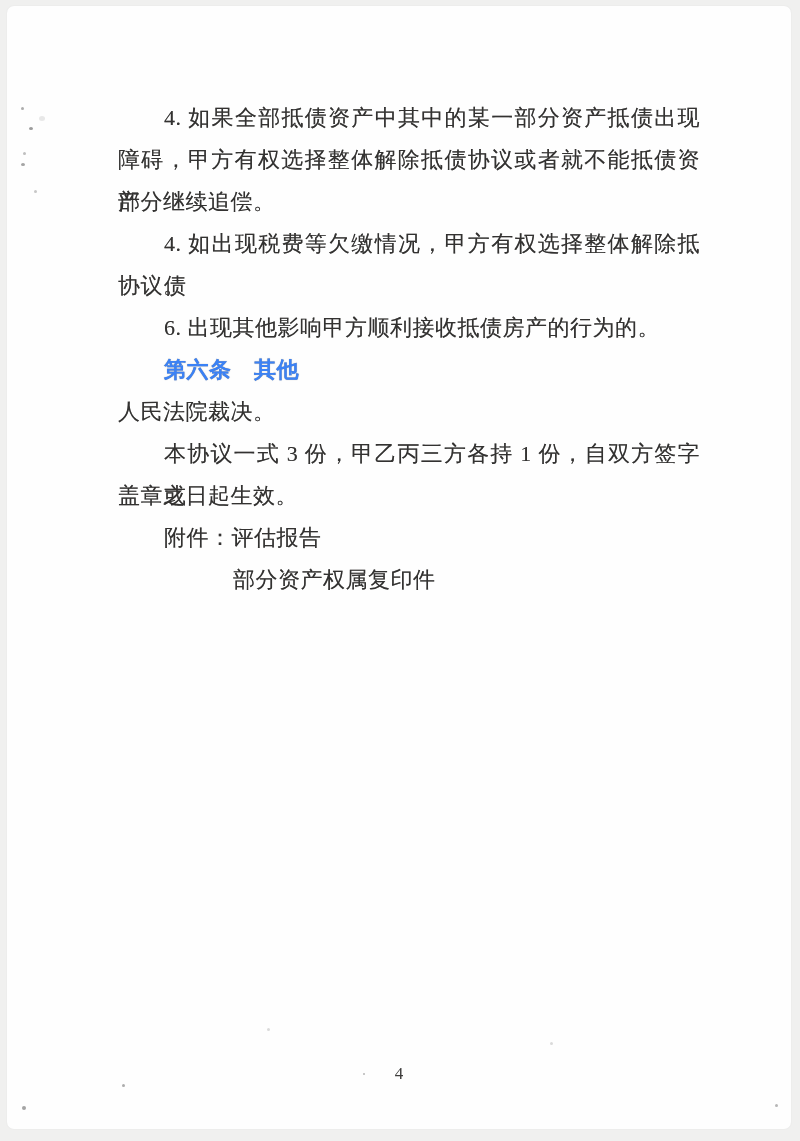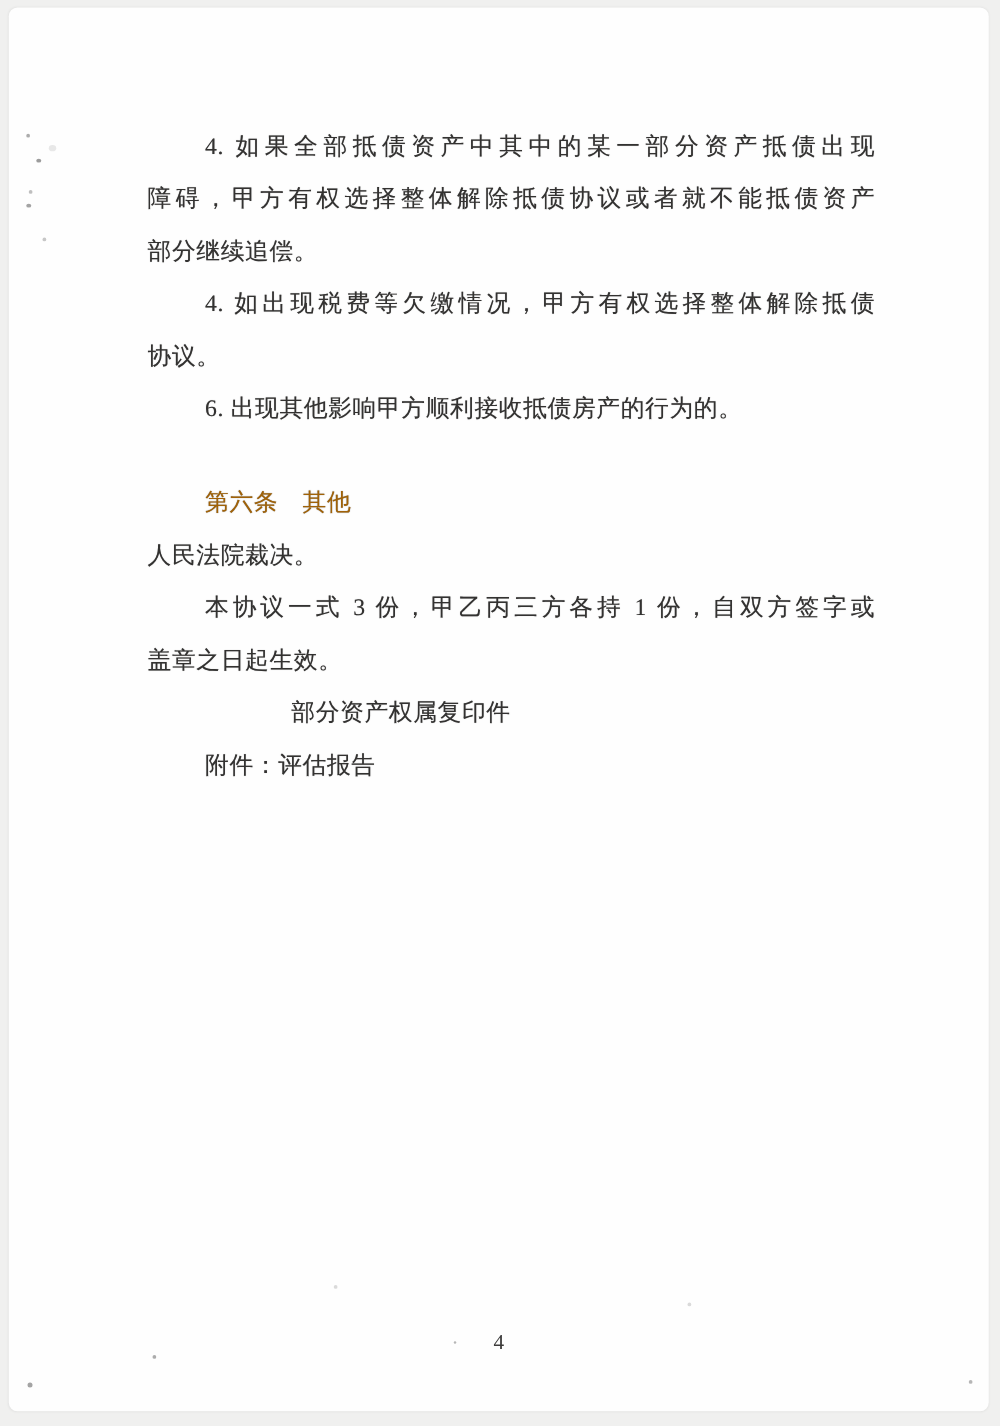--- a/index.html
+++ b/index.html
@@ -23,34 +23,33 @@
   }
   .text-block {
     position: absolute;
     left: 111px;
     top: 91px;
     width: 582px;
   }
   .line {
     height: 42px;
     line-height: 42px;
-    font-size: 19px;
+    font-size: 22px;
     letter-spacing: 0.5px;
     color: #333231;
     white-space: nowrap;
     text-shadow: 0 0 0.6px rgba(60,60,60,0.55);
   }
   .indent0 { padding-left: 0; }
   .indent1 { padding-left: 46px; }
   .indent2 { padding-left: 115px; }
   .bold {
-    font-weight: normal;
-    color: #a16207;
+    font-weight: bold;
+    color: #3b82f6;
     text-shadow: 0 0 0.8px rgba(40,40,40,0.6);
-    margin-top: 33px;
   }
   .justify {
     text-align: justify;
     text-align-last: justify;
     white-space: normal;
   }
   .page-number {
     position: absolute;
     left: 0;
     right: 0;
@@ -78,22 +77,22 @@
       <div class="line indent1 justify">4. 如果全部抵债资产中其中的某一部分资产抵债出现</div>
       <div class="line indent0 justify">障碍，甲方有权选择整体解除抵债协议或者就不能抵债资产</div>
       <div class="line indent0">部分继续追偿。</div>
       <div class="line indent1 justify">4. 如出现税费等欠缴情况，甲方有权选择整体解除抵债</div>
       <div class="line indent0">协议。</div>
       <div class="line indent1">6. 出现其他影响甲方顺利接收抵债房产的行为的。</div>
       <div class="line indent1 bold">第六条　其他</div>
       <div class="line indent0">人民法院裁决。</div>
       <div class="line indent1 justify">本协议一式 3 份，甲乙丙三方各持 1 份，自双方签字或</div>
       <div class="line indent0">盖章之日起生效。</div>
+      <div class="line indent1">附件：评估报告</div>
       <div class="line indent2">部分资产权属复印件</div>
-      <div class="line indent1">附件：评估报告</div>
     </div>
 
   <div class="page-number">4</div>
 
   <div class="speck" style="left:14px;  top:101px;  width:3px; height:3px; opacity:0.45;"></div>
   <div class="speck" style="left:22px;  top:121px;  width:4px; height:3px; opacity:0.55;"></div>
   <div class="speck" style="left:16px;  top:146px;  width:3px; height:3px; opacity:0.35;"></div>
   <div class="speck" style="left:14px;  top:157px;  width:4px; height:3px; opacity:0.5;"></div>
   <div class="speck" style="left:27px;  top:184px;  width:3px; height:3px; opacity:0.3;"></div>
   <div class="speck" style="left:32px;  top:110px;  width:6px; height:5px; opacity:0.12;"></div>

